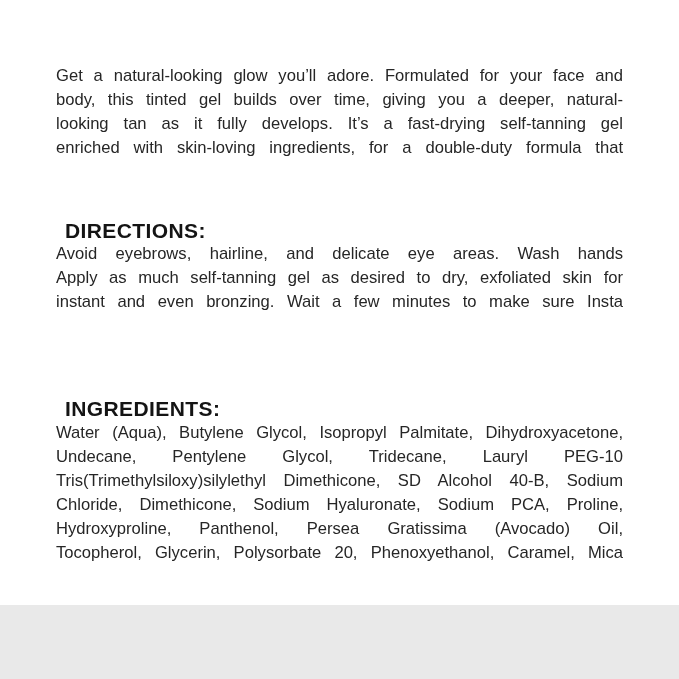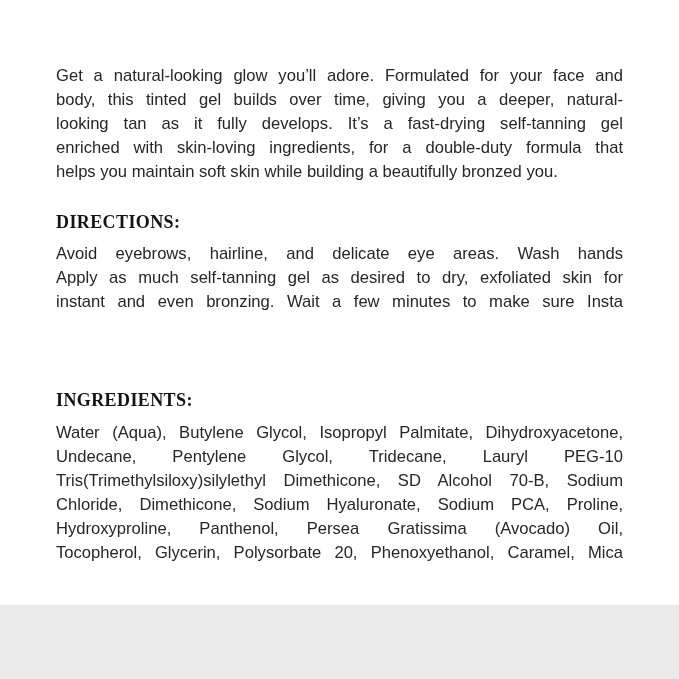--- a/index.html
+++ b/index.html
@@ -23,27 +23,26 @@
   .line{
     font-size:16.6px;
     line-height:24px;
     color:var(--text);
     white-space:normal;
   }
   .jl{text-align:justify;text-align-last:justify;}
   .ll{text-align:left;}
   .heading{
     position:absolute;left:56px;right:56px;
-    margin:0;
-    font-size:18px;
+    margin:9px;
+    font-size:21px;
     font-weight:bold;
     letter-spacing:0.4px;
     line-height:24px;
     color:var(--heading);
-    font-family:Liberation Serif, serif;
   }
   .intro{top:64px;}
   .h-directions{top:210px;}
   .b-directions{top:242px;}
   .h-ingredients{top:388px;}
   .b-ingredients{top:421px;}
   .footer{
     position:absolute;left:56px;right:54px;top:604px;height:52px;
     display:flex;justify-content:space-between;align-items:center;
   }
@@ -68,37 +67,36 @@
 </head>
 <body>
 
 <div class="page">
 
   <div class="block intro">
     <div class="line jl">Get a natural-looking glow you’ll adore. Formulated for your face and</div>
     <div class="line jl">body, this tinted gel builds over time, giving you a deeper, natural-</div>
     <div class="line jl">looking tan as it fully develops. It’s a fast-drying self-tanning gel</div>
     <div class="line jl">enriched with skin-loving ingredients, for a double-duty formula that</div>
-    <div class="line ll">helps you maintain soft skin while building a beautifully bronzed you.</div>
   </div>
 
   <h2 class="heading h-directions">DIRECTIONS:</h2>
 
   <div class="block b-directions">
     <div class="line jl">Avoid eyebrows, hairline, and delicate eye areas. Wash hands</div>
     <div class="line jl">Apply as much self-tanning gel as desired to dry, exfoliated skin for</div>
     <div class="line jl">instant and even bronzing. Wait a few minutes to make sure Insta</div>
   </div>
 
   <h2 class="heading h-ingredients">INGREDIENTS:</h2>
 
   <div class="block b-ingredients">
     <div class="line jl">Water (Aqua), Butylene Glycol, Isopropyl Palmitate, Dihydroxyacetone,</div>
     <div class="line jl">Undecane, Pentylene Glycol, Tridecane, Lauryl PEG-10</div>
-    <div class="line jl">Tris(Trimethylsiloxy)silylethyl Dimethicone, SD Alcohol 70-B, Sodium</div>
+    <div class="line jl">Tris(Trimethylsiloxy)silylethyl Dimethicone, SD Alcohol 40-B, Sodium</div>
     <div class="line jl">Chloride, Dimethicone, Sodium Hyaluronate, Sodium PCA, Proline,</div>
     <div class="line jl">Hydroxyproline, Panthenol, Persea Gratissima (Avocado) Oil,</div>
     <div class="line jl">Tocopherol, Glycerin, Polysorbate 20, Phenoxyethanol, Caramel, Mica</div>
   </div>
 
   <div class="footer">
     <div class="safety">SAFETY - DERMATOLOGIST TESTED</div>
     <div class="brand">
       <span class="brand-icon">
         <svg width="42" height="42" viewBox="0 0 44 44" aria-hidden="true">

